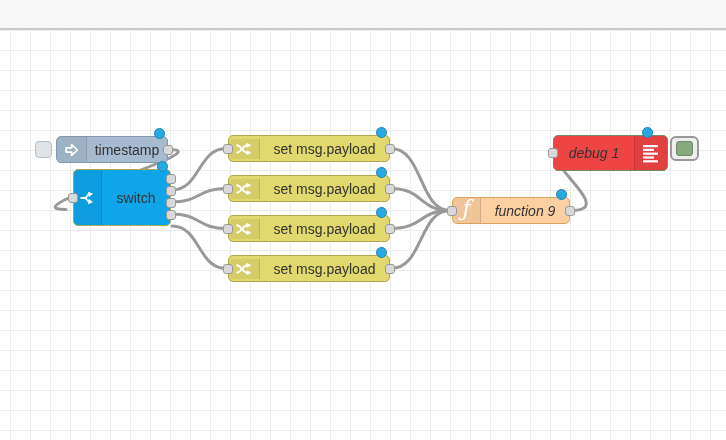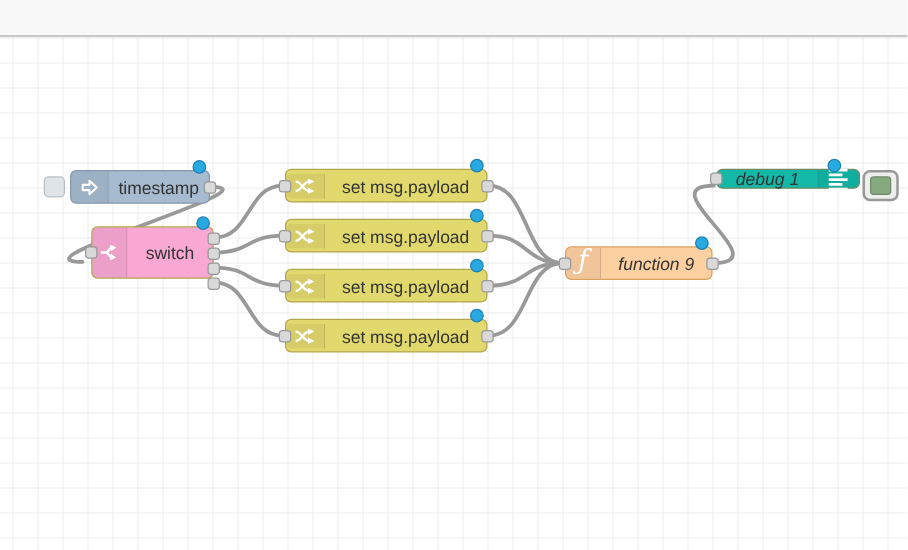--- a/index.html
+++ b/index.html
@@ -43,42 +43,42 @@
   .changed-dot { position:absolute; width:11px; height:11px; border-radius:50%;
     background:#28a9e2; border:1px solid #1d83b5; top:-9px; right:2px; z-index:4; }
 
   
   #node-inject { left:56px; top:136px; width:112px; height:27px;
     background:#a6bbcf; border-color:#8598ab; }
   .inject-button { position:absolute; left:-22px; top:4px; width:17px; height:17px;
     background:#dfe4e9; border:1px solid #b6bfc7; border-radius:4px; }
 
   
-  #node-switch { left:73px; top:181px; width:98px; height:42px;
-    background:#f9a8d4; border-color:#b1a74d; }
+  #node-switch { left:73px; top:169px; width:98px; height:57px;
+    background:#0ea5e9; border-color:#b1a74d; }
   #node-switch .icon-region { width:28px; }
   #node-switch .port.out { top:auto; margin-top:0; }
 
   
   .node.change { left:228px; width:162px; height:27px;
     background:#e2d96e; border-color:#b1a74d;align-items:center; }
   .node.change .icon-region { width:31px; }
   #node-change1 { top:135px; } #node-change2 { top:175px; }
   #node-change3 { top:215px; } #node-change4 { top:255px; }
 
   
   #node-function { left:452px; top:197px; width:118px; height:27px;
     background:#fdd0a2; border-color:#d9a25f; }
   #node-function .icon-region { width:28px; }
   .fn-glyph { color:#fff; font-family:"DejaVu Serif", serif; font-style:italic;
     font-size:22px; line-height:1; margin-top:-3px; }
 
   
-  #node-debug { left:573px; top:135px; width:115px; height:16px;
-    background:#14b8a6; border-color:#6e8a66; }
+  #node-debug { left:553px; top:135px; width:115px; height:36px;
+    background:#ef4444; border-color:#6e8a66; }
   #node-debug .changed-dot { right:14px; }
   .debug-toggle { position:absolute; right:-32px; top:0px; width:29px; height:25px;
     background:#eeeeee; border:2px solid #999; border-radius:6px;
     display:flex; align-items:center; justify-content:center; }
   .debug-toggle-inner { width:17px; height:15px; background:#87a980;
     border:1px solid #6e8a66; border-radius:3px; }
 </style>
 </head>
 <body>
 

